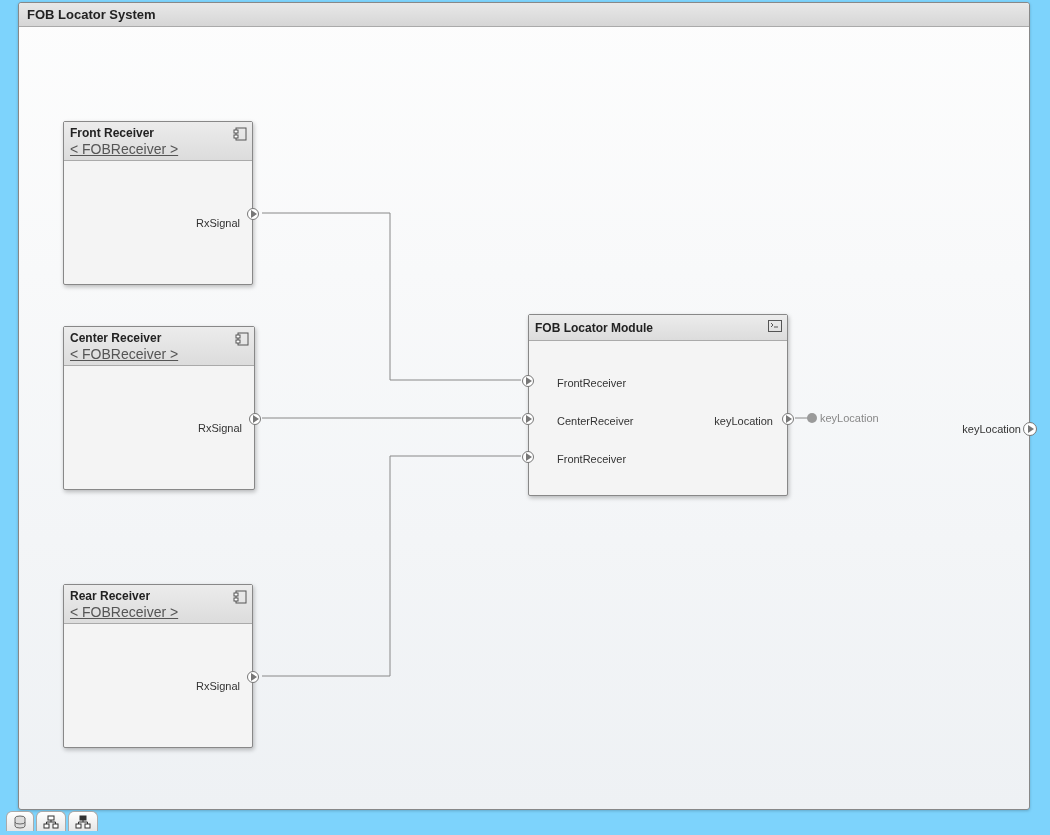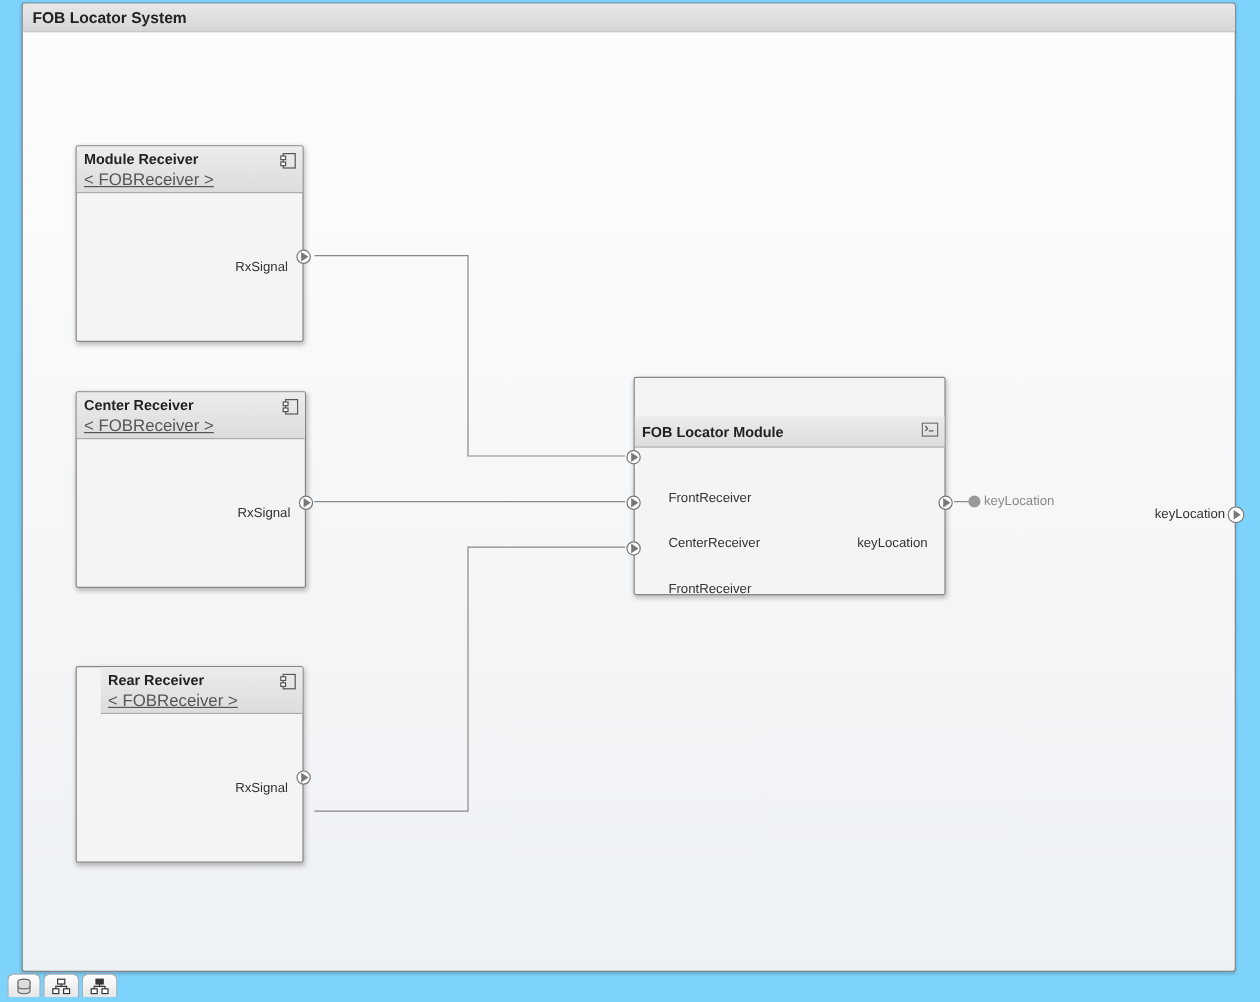--- a/index.html
+++ b/index.html
@@ -178,21 +178,21 @@
 
         <path d="M 243 391 L 502 391"></path>
 
         <path d="M 243 649 L 371 649 L 371 429 L 502 429"></path>
 
         <path d="M 776 391 L 790 391"></path>
       </svg>
 
       <div class="block" style="left:44px; top:94px; width:190px; height:164px;">
         <div class="block-header">
-          <div class="block-title">Module Receiver</div>
+          <div class="block-title">Front Receiver</div>
           <div class="block-subtitle">&lt; FOBReceiver &gt;</div>
           <span class="block-header-icon">
             <svg width="14" height="14" viewBox="0 0 14 14">
               <rect x="3" y="1" width="10" height="12" fill="none" stroke="#555" stroke-width="1"></rect>
               <rect x="1" y="3" width="4" height="3" fill="#fff" stroke="#555" stroke-width="1"></rect>
               <rect x="1" y="8" width="4" height="3" fill="#fff" stroke="#555" stroke-width="1"></rect>
             </svg>
           </span>
         </div>
         <div class="block-body" style="height:128px;">
@@ -216,42 +216,42 @@
           </span>
         </div>
         <div class="block-body" style="height:128px;">
           <span class="port-label rhs" style="right:12px; top:56px;">RxSignal</span>
         </div>
         <span class="port-tri" style="right:-7px; top:86px;">
             <span class="tri"></span>
           </span>
       </div>
 
-      <div class="block" style="left:44px; top:528px; width:190px; height:164px;padding-left:20px;">
+      <div class="block" style="left:44px; top:557px; width:190px; height:164px;">
         <div class="block-header">
           <div class="block-title">Rear Receiver</div>
           <div class="block-subtitle">&lt; FOBReceiver &gt;</div>
           <span class="block-header-icon">
             <svg width="14" height="14" viewBox="0 0 14 14">
               <rect x="3" y="1" width="10" height="12" fill="none" stroke="#555" stroke-width="1"></rect>
               <rect x="1" y="3" width="4" height="3" fill="#fff" stroke="#555" stroke-width="1"></rect>
               <rect x="1" y="8" width="4" height="3" fill="#fff" stroke="#555" stroke-width="1"></rect>
             </svg>
           </span>
         </div>
         <div class="block-body" style="height:128px;">
           <span class="port-label rhs" style="right:12px; top:56px;">RxSignal</span>
         </div>
         <span class="port-tri" style="right:-7px; top:86px;">
             <span class="tri"></span>
           </span>
       </div>
 
       <div class="block" style="left:509px; top:287px; width:260px; height:182px;">
-        <div class="block-header" style="padding:6px 6px 5px 6px;margin-top:32px;">
+        <div class="block-header" style="padding:6px 6px 5px 6px;">
           <div class="block-title">FOB Locator Module</div>
           <span class="block-header-icon">
             <svg width="14" height="12" viewBox="0 0 14 12">
               <rect x="0.5" y="0.5" width="13" height="11" fill="none" stroke="#555" stroke-width="1"></rect>
               <path d="M3 3 L5 5 L3 7" fill="none" stroke="#555" stroke-width="1"></path>
               <line x1="6" y1="7" x2="10" y2="7" stroke="#555" stroke-width="1"></line>
             </svg>
           </span>
         </div>
         <div class="block-body" style="height:156px;">

